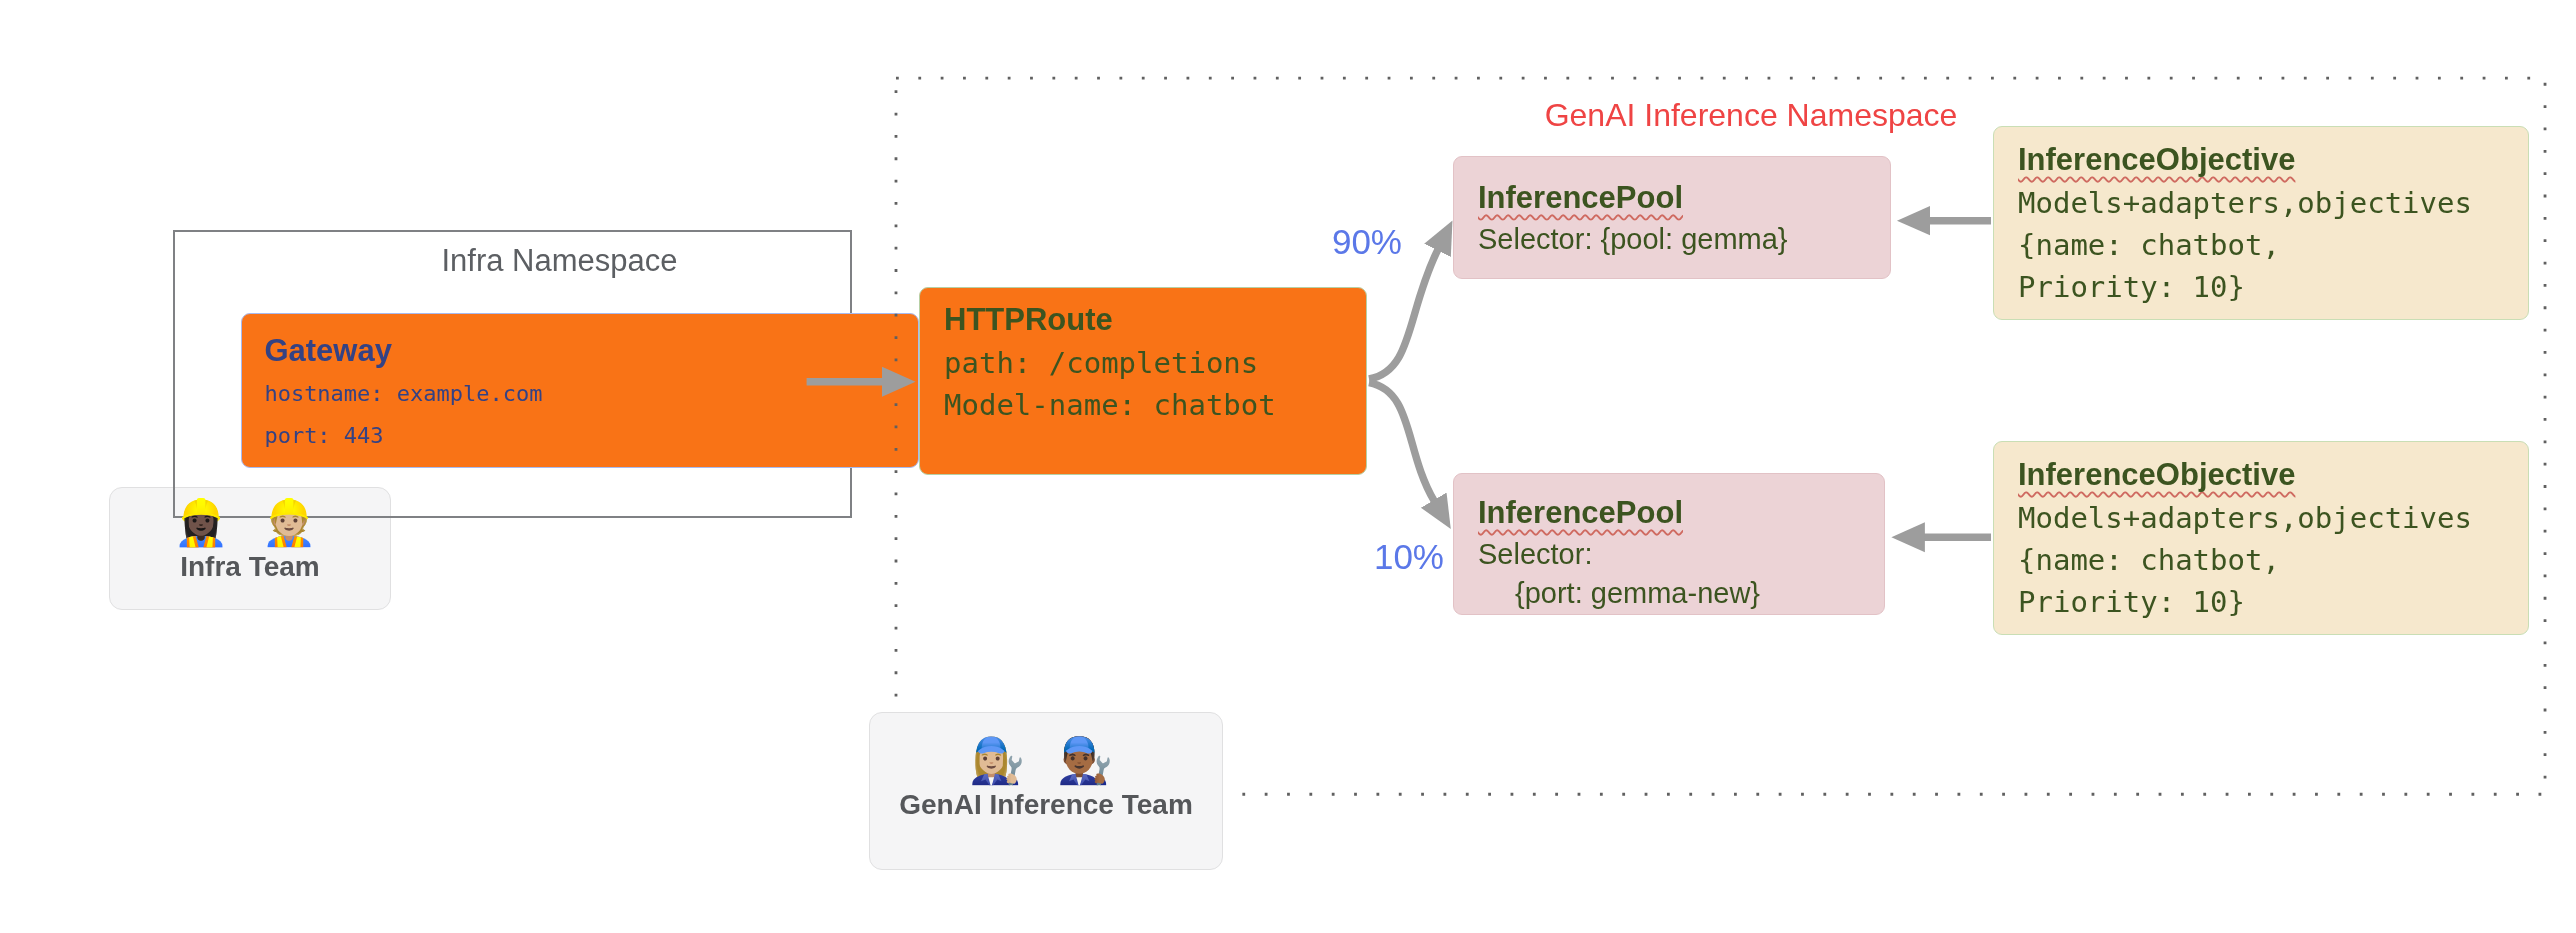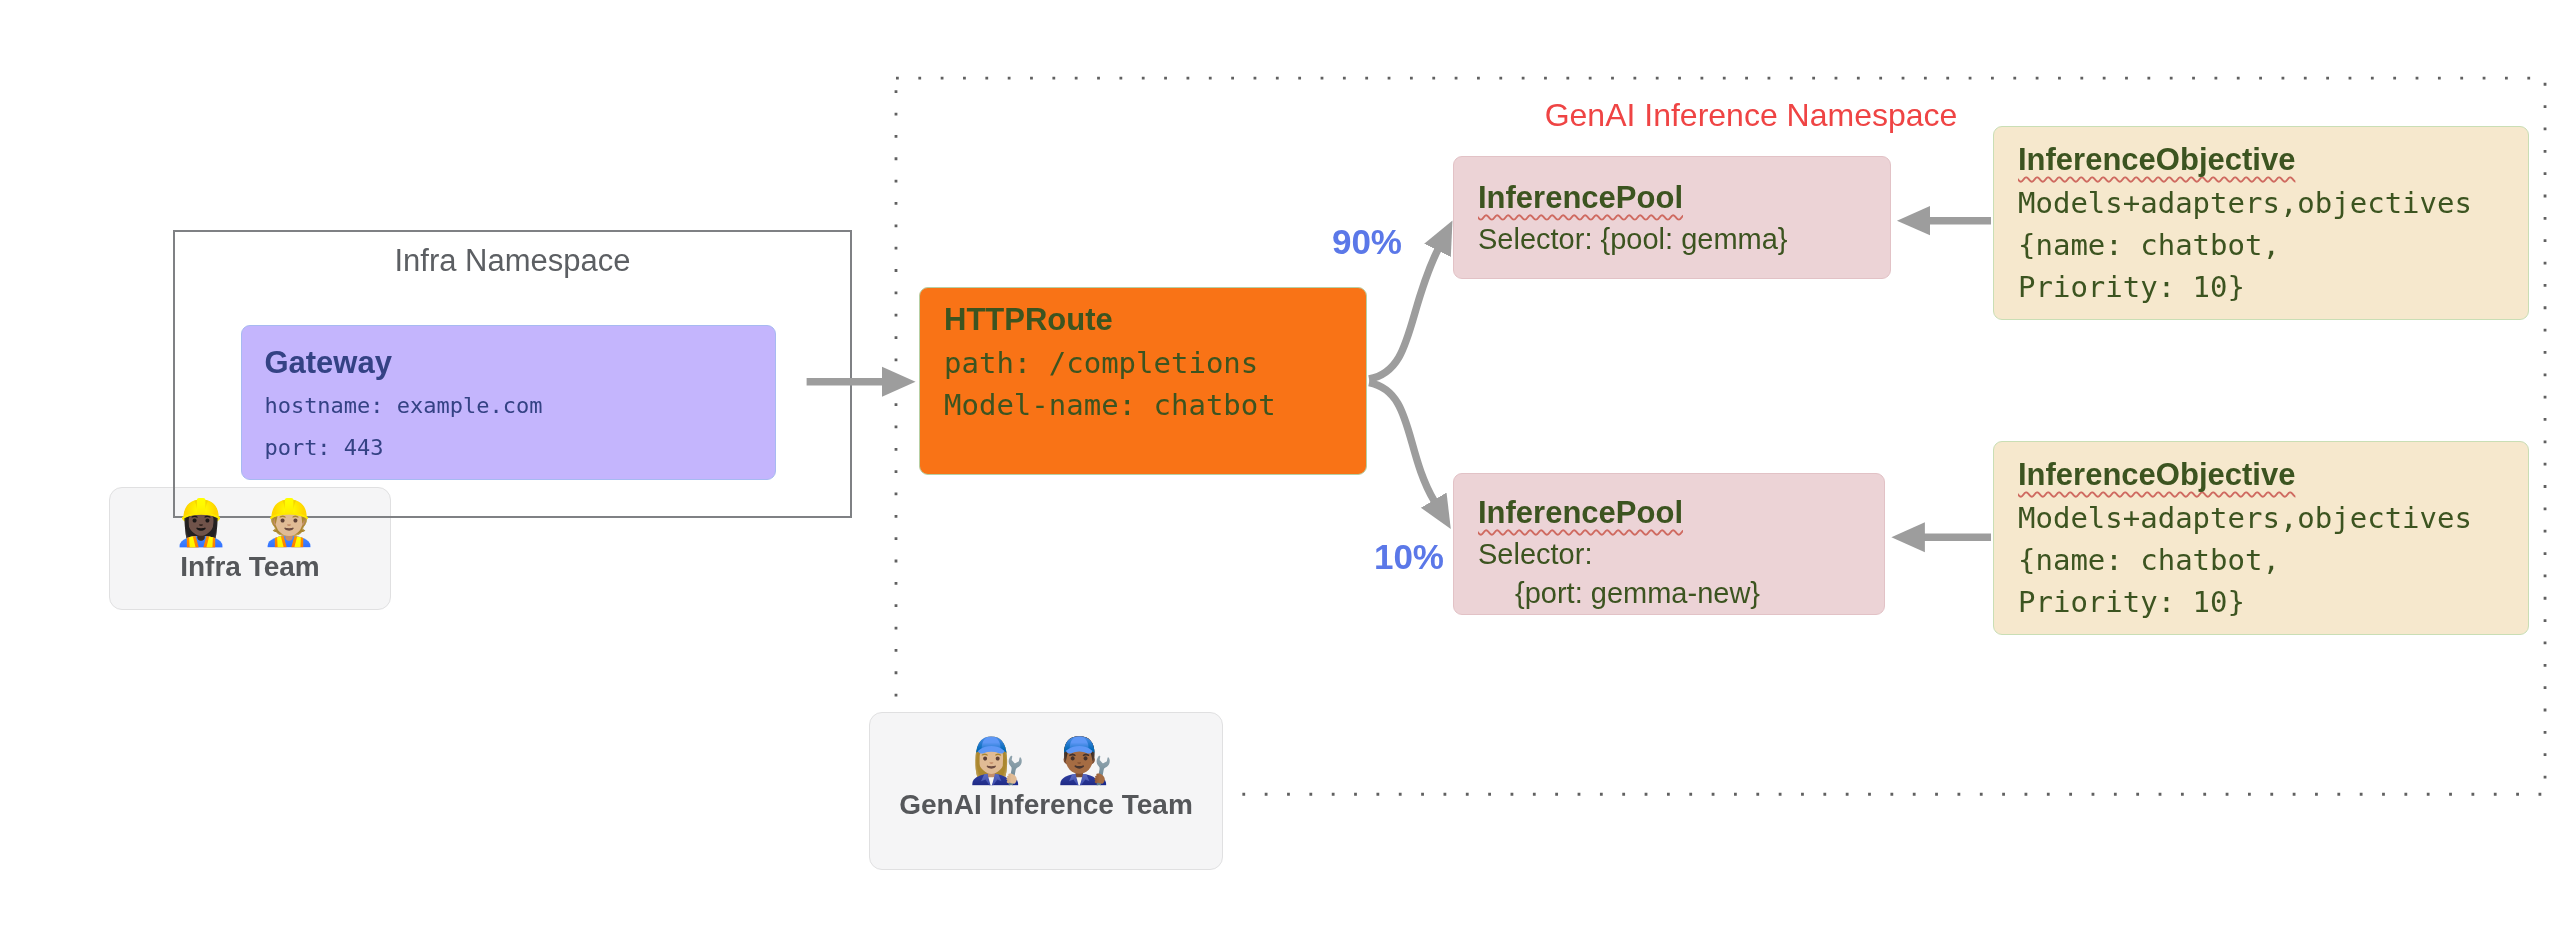--- a/index.html
+++ b/index.html
@@ -9,33 +9,33 @@
   }
   .abs{position:absolute;box-sizing:border-box;}
 
   
   .infra-ns{
     left:173px;top:230px;width:679px;height:288px;
     border:2.8px solid #7f8184;background:transparent;z-index:2;pointer-events:none;
   }
   .infra-ns-label{
     position:absolute;left:0;top:11.2px;width:100%;text-align:center;
-    font-size:31px;color:#5c5f63;
+    font-size:31px;color:#5c5f63;padding-left:47px;
   }
   .svg-layer{left:0;top:0;width:2576px;height:933px;z-index:2;pointer-events:none;}
   .genai-title{
     left:1518px;top:97px;width:466px;text-align:center;
     font-size:32px;font-weight:normal;color:#ef4444;z-index:2;
   }
 
   
   .rbox{border-radius:9px;z-index:2;}
   .gateway{
-    left:241px;top:325px;width:535px;height:155px;
-    background:#c4b5fd;border:1.9px solid #a7baf1;padding:14px 0 0 22.4px;
+    left:241px;top:313px;width:678px;height:155px;
+    background:#f97316;border:1.9px solid #a7baf1;padding:14px 0 0 22.4px;
   }
   .gateway .title{font-size:31px;font-weight:bold;color:#344284;line-height:45px;}
   .gateway .mono{font-family:"DejaVu Sans Mono",monospace;font-size:22px;color:#344284;line-height:42px;}
 
   .httproute{
     left:919px;top:287px;width:448px;height:188px;
     background:#f97316;border:1.9px solid #b6d0a5;padding:10.2px 0 0 24px;
   }
   .green-title{font-size:31px;font-weight:bold;color:#3c5420;line-height:44px;}
   .green-mono{font-family:"DejaVu Sans Mono",monospace;font-size:29px;color:#3c5420;line-height:42px;}
@@ -79,21 +79,21 @@
   }
   .genai-team-card{
     left:869px;top:712px;width:354px;height:158px;z-index:3;
     display:flex;flex-direction:column;align-items:center;justify-content:flex-start;
     padding-top:20.5px;
   }
   .team-emojis{font-size:45px;line-height:54px;letter-spacing:9.3px;}
   .team-label{font-size:28px;font-weight:bold;color:#55575a;margin-top:1px;}
 
   
-  .pct{font-size:35px;font-weight:bold;color:#5b78e8;z-index:2;text-align:right;width:112px;}
+  .pct{font-size:35px;font-weight:normal;color:#5b78e8;z-index:2;text-align:right;width:112px;}
   .pct-90{left:1290px;top:222px;}
   .pct-10{left:1332px;top:537px;}
 </style>
 </head>
 <body>
 
 <div class="canvas">
 
   <div class="abs infra-ns">
     <div class="infra-ns-label">Infra Namespace</div>

